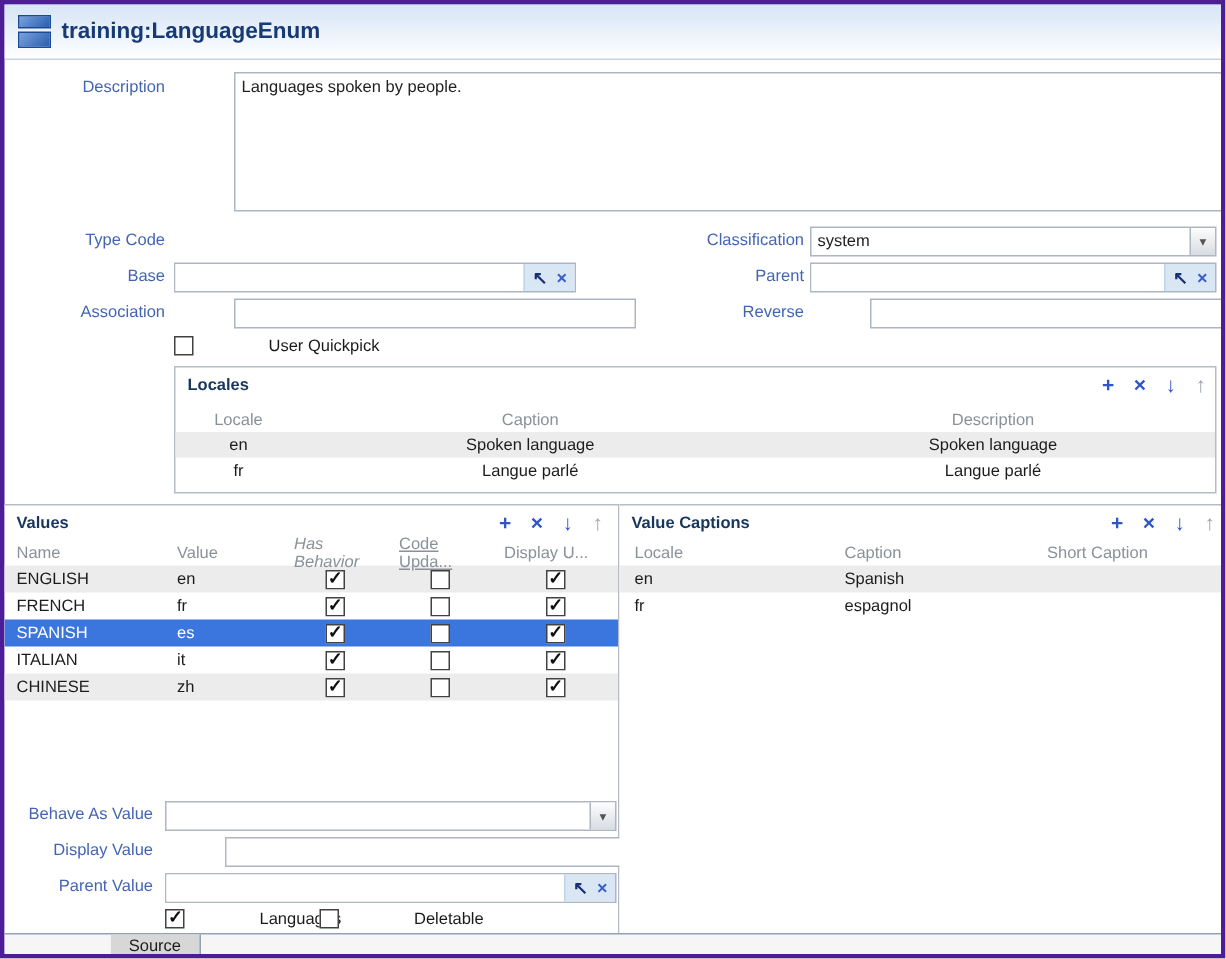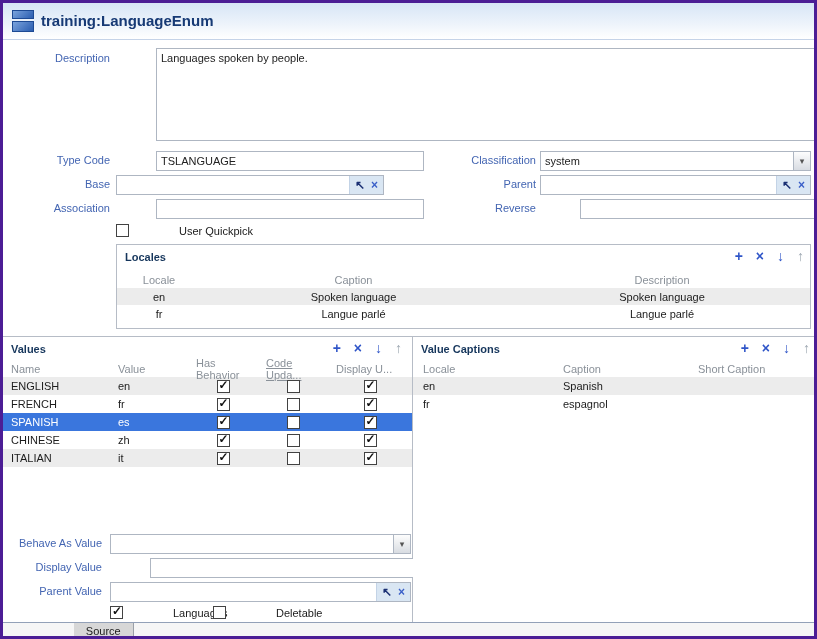--- a/index.html
+++ b/index.html
@@ -128,21 +128,20 @@
       <div class="bar1"></div>
         <div class="bar2"></div>
     </div>
     <div class="title">training:LanguageEnum</div>
   </div>
 
   <div class="lbl" style="left:0;width:107px;top:49px;">Description</div>
   <textarea class="txt" style="left: 113px; top: 45px; width: 695px; height: 93px;">Languages spoken by people.</textarea>
 
   <div class="lbl" style="left:0;width:107px;top:151px;">Type Code</div>
-  <input class="txt" style="left: 113px; top: 148px; width: 268px;" value="TSLANGUAGE">
   <div class="lbl" style="left:400px;width:133px;top:151px;">Classification</div>
   <div class="combo" style="left:537px;top:148px;width:271px;">
     <span class="combo-text">system</span>
     <span class="combo-btn">▾</span>
   </div>
 
   <div class="lbl" style="left:0;width:107px;top:175px;text-align:right;">Base</div>
   <div class="picker-input" style="left:113px;top:172px;width:268px;">
     <input class="bare" value="" style="">
     <span class="pick-zone">
@@ -201,21 +200,21 @@
     <div class="toolbar" style="right:10px;">
       <span class="tbtn">+</span>
       <span class="tbtn">×</span>
       <span class="tbtn">↓</span>
       <span class="tbtn dis">↑</span>
     </div>
     <div style="position:absolute;left:0;right:0;top:24px;">
       <div class="thead" style="height:16px;">
         <span class="vc1">Name</span>
         <span class="vc2">Value</span>
-        <span style="width:70px;padding-left:8px;">Has Behavior</span>
+        <span style="width:70px;padding-left:8px;font-style:italic;">Has Behavior</span>
         <span style="width:70px;padding-left:8px;text-decoration:underline;">Code Upda...</span>
         <span style="flex:1;padding-left:8px;">Display U...</span>
       </div>
       <div class="val-rows">
         <div class="trow val-row" data-selected="false">
           <span class="vc1">ENGLISH</span>
           <span class="vc2">en</span>
           <span class="vc3">
               <span class="cb" data-checked="true"></span>
             </span>
@@ -246,35 +245,35 @@
               <span class="cb" data-checked="true"></span>
             </span>
           <span class="vc4">
               <span class="cb" data-checked="false"></span>
             </span>
           <span class="vc5">
               <span class="cb" data-checked="true"></span>
             </span>
         </div>
         <div class="trow val-row" data-selected="false">
+          <span class="vc1">ITALIAN</span>
+          <span class="vc2">it</span>
+          <span class="vc3">
+              <span class="cb" data-checked="true"></span>
+            </span>
+          <span class="vc4">
+              <span class="cb" data-checked="false"></span>
+            </span>
+          <span class="vc5">
+              <span class="cb" data-checked="true"></span>
+            </span>
+        </div>
+        <div class="trow val-row" data-selected="false">
           <span class="vc1">CHINESE</span>
           <span class="vc2">zh</span>
-          <span class="vc3">
-              <span class="cb" data-checked="true"></span>
-            </span>
-          <span class="vc4">
-              <span class="cb" data-checked="false"></span>
-            </span>
-          <span class="vc5">
-              <span class="cb" data-checked="true"></span>
-            </span>
-        </div>
-        <div class="trow val-row" data-selected="false">
-          <span class="vc1">ITALIAN</span>
-          <span class="vc2">it</span>
           <span class="vc3">
               <span class="cb" data-checked="true"></span>
             </span>
           <span class="vc4">
               <span class="cb" data-checked="false"></span>
             </span>
           <span class="vc5">
               <span class="cb" data-checked="true"></span>
             </span>
         </div>

